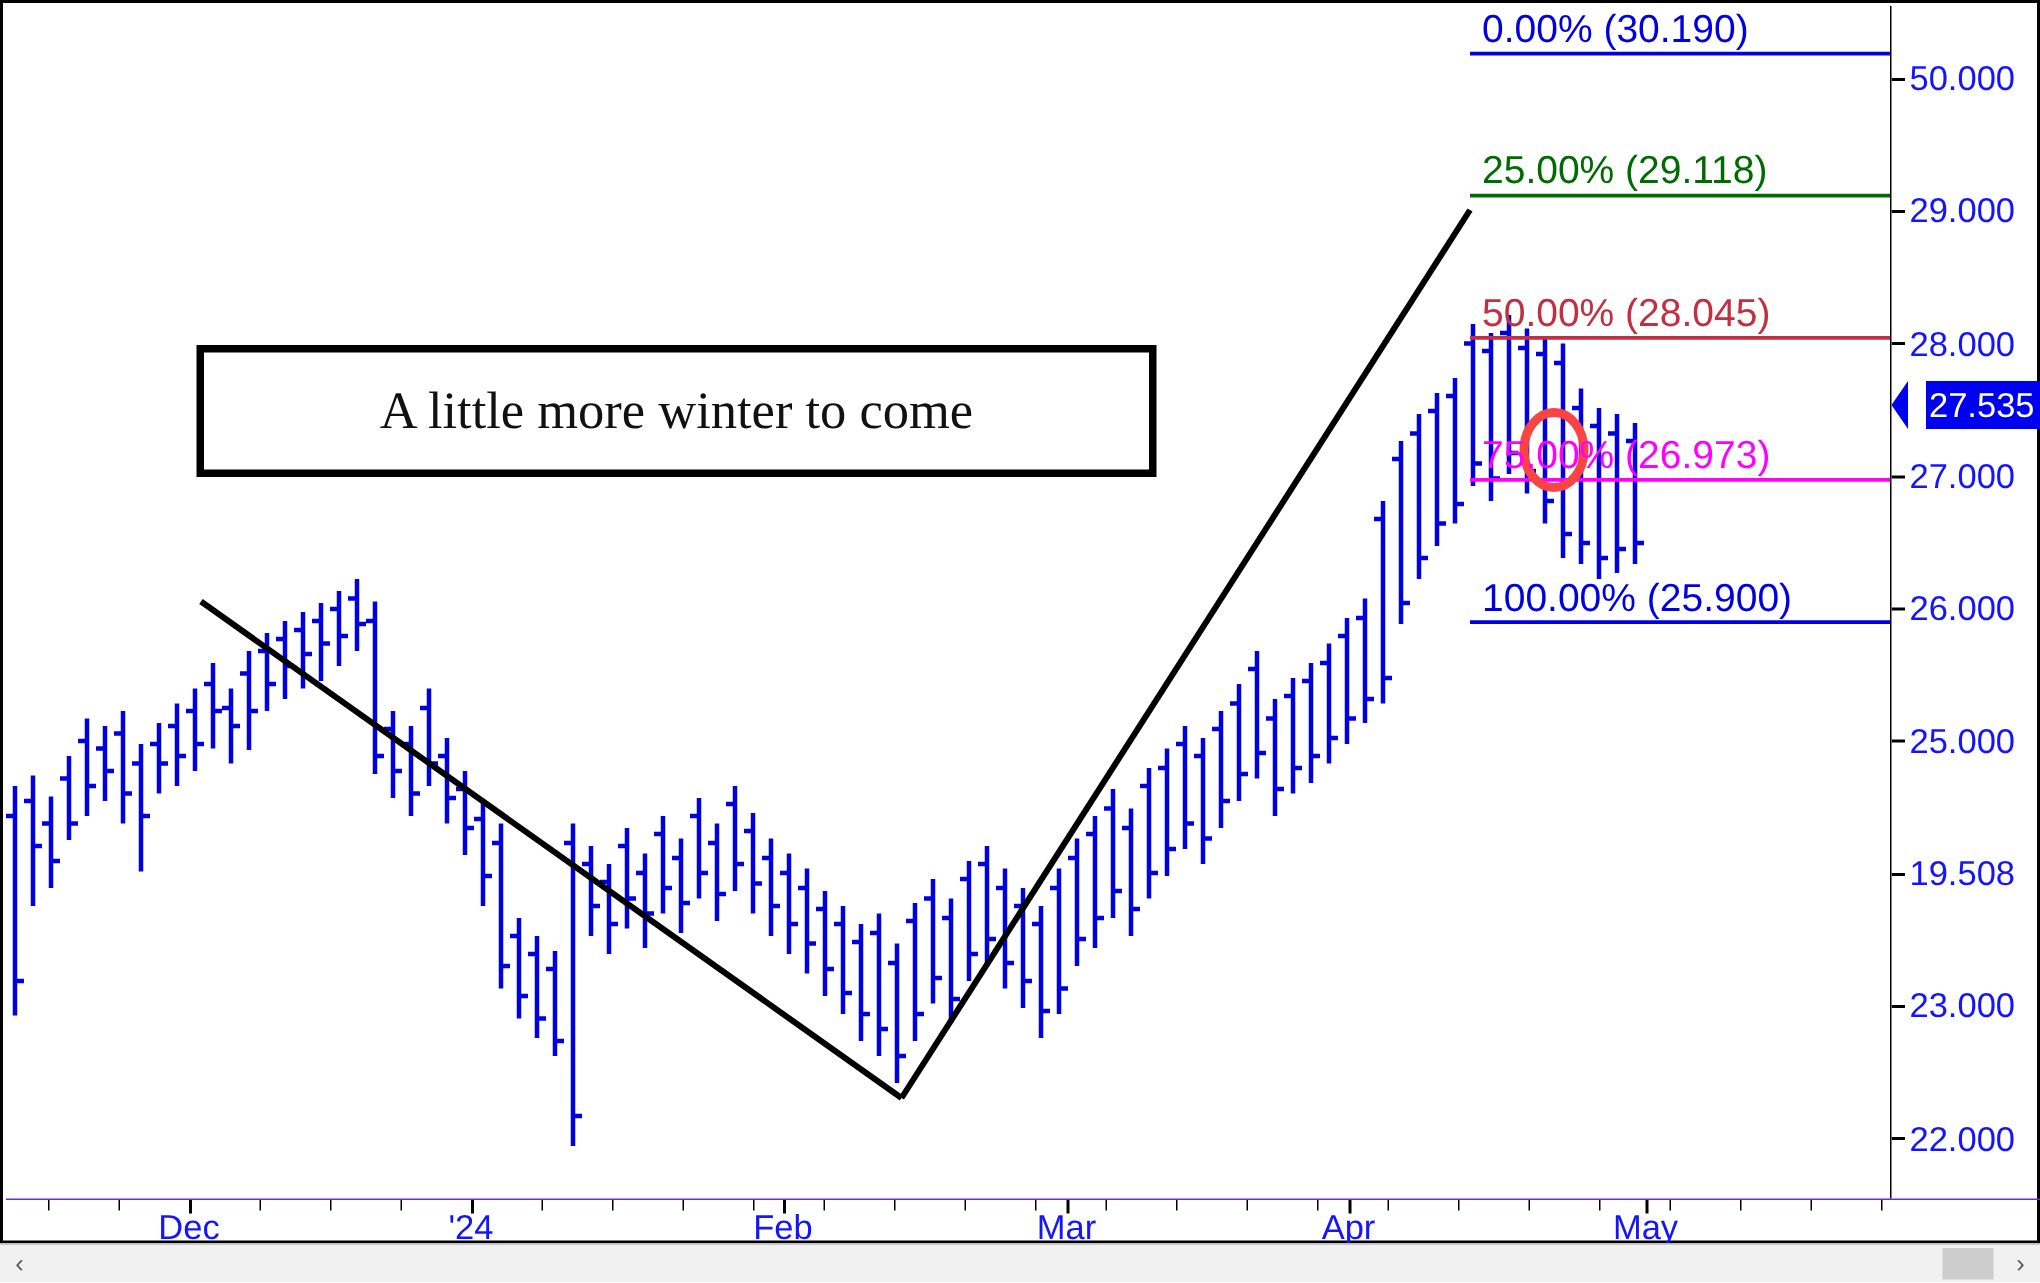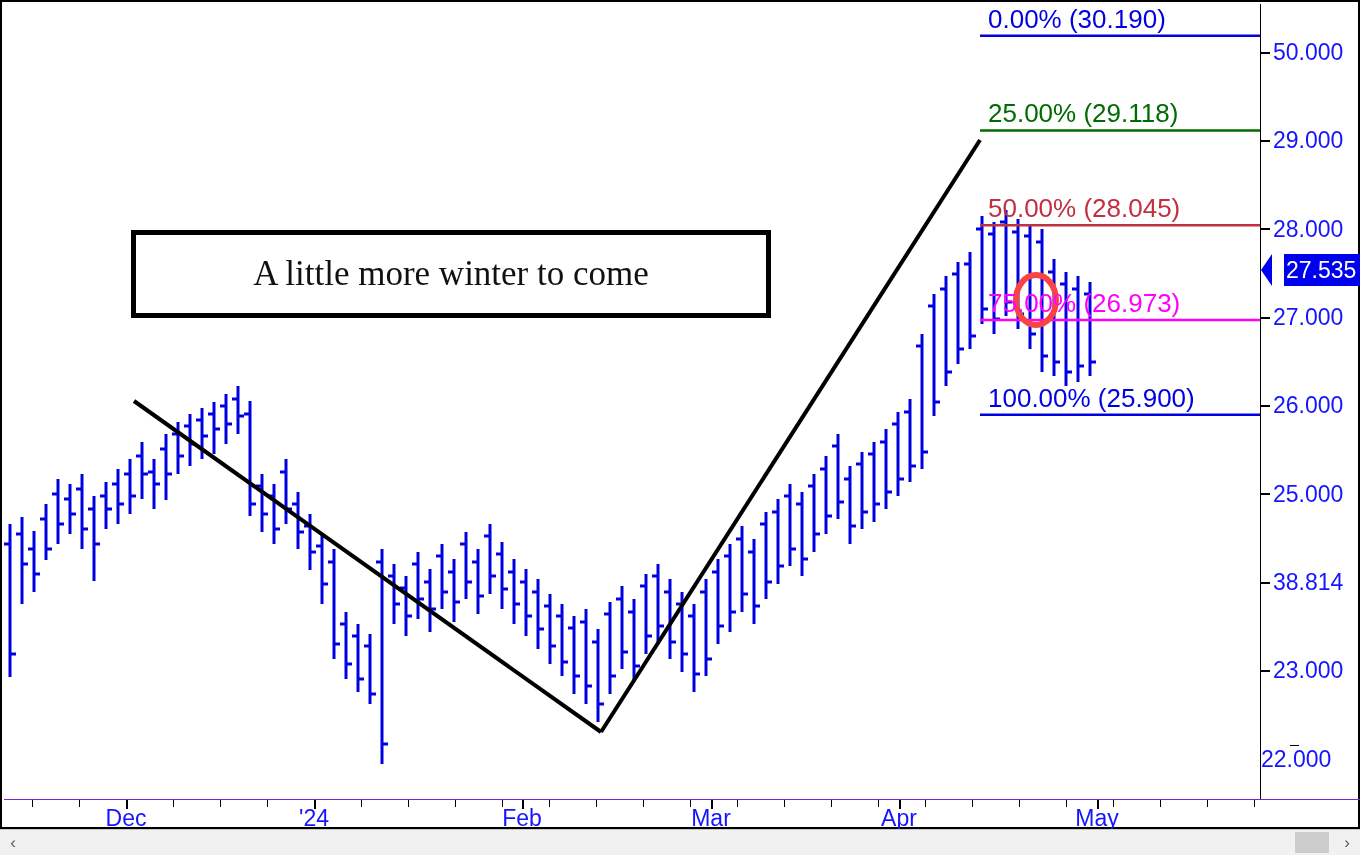--- a/index.html
+++ b/index.html
@@ -712,27 +712,27 @@
           <div class="price-tick" style="top: 387.917px;">
             <span class="dash"></span>
             <span class="val">26.000</span>
           </div>
           <div class="price-tick" style="top: 476.25px;">
             <span class="dash"></span>
             <span class="val">25.000</span>
           </div>
           <div class="price-tick" style="top: 564.583px;">
             <span class="dash"></span>
-            <span class="val">38.814</span>
+            <span class="val">19.508</span>
           </div>
           <div class="price-tick" style="top: 652.917px;">
             <span class="dash"></span>
             <span class="val">23.000</span>
           </div>
-          <div class="price-tick" style="top: 741.25px; flex-direction: column;">
+          <div class="price-tick" style="top: 741.25px;">
             <span class="dash"></span>
             <span class="val">22.000</span>
           </div>
         </div>
       <div id="last-price-badge" style="top: 250.325px; gap: 12px;">
         <div class="arrow"></div>
         <div class="body">27.535</div>
       </div>
     </div>
 

